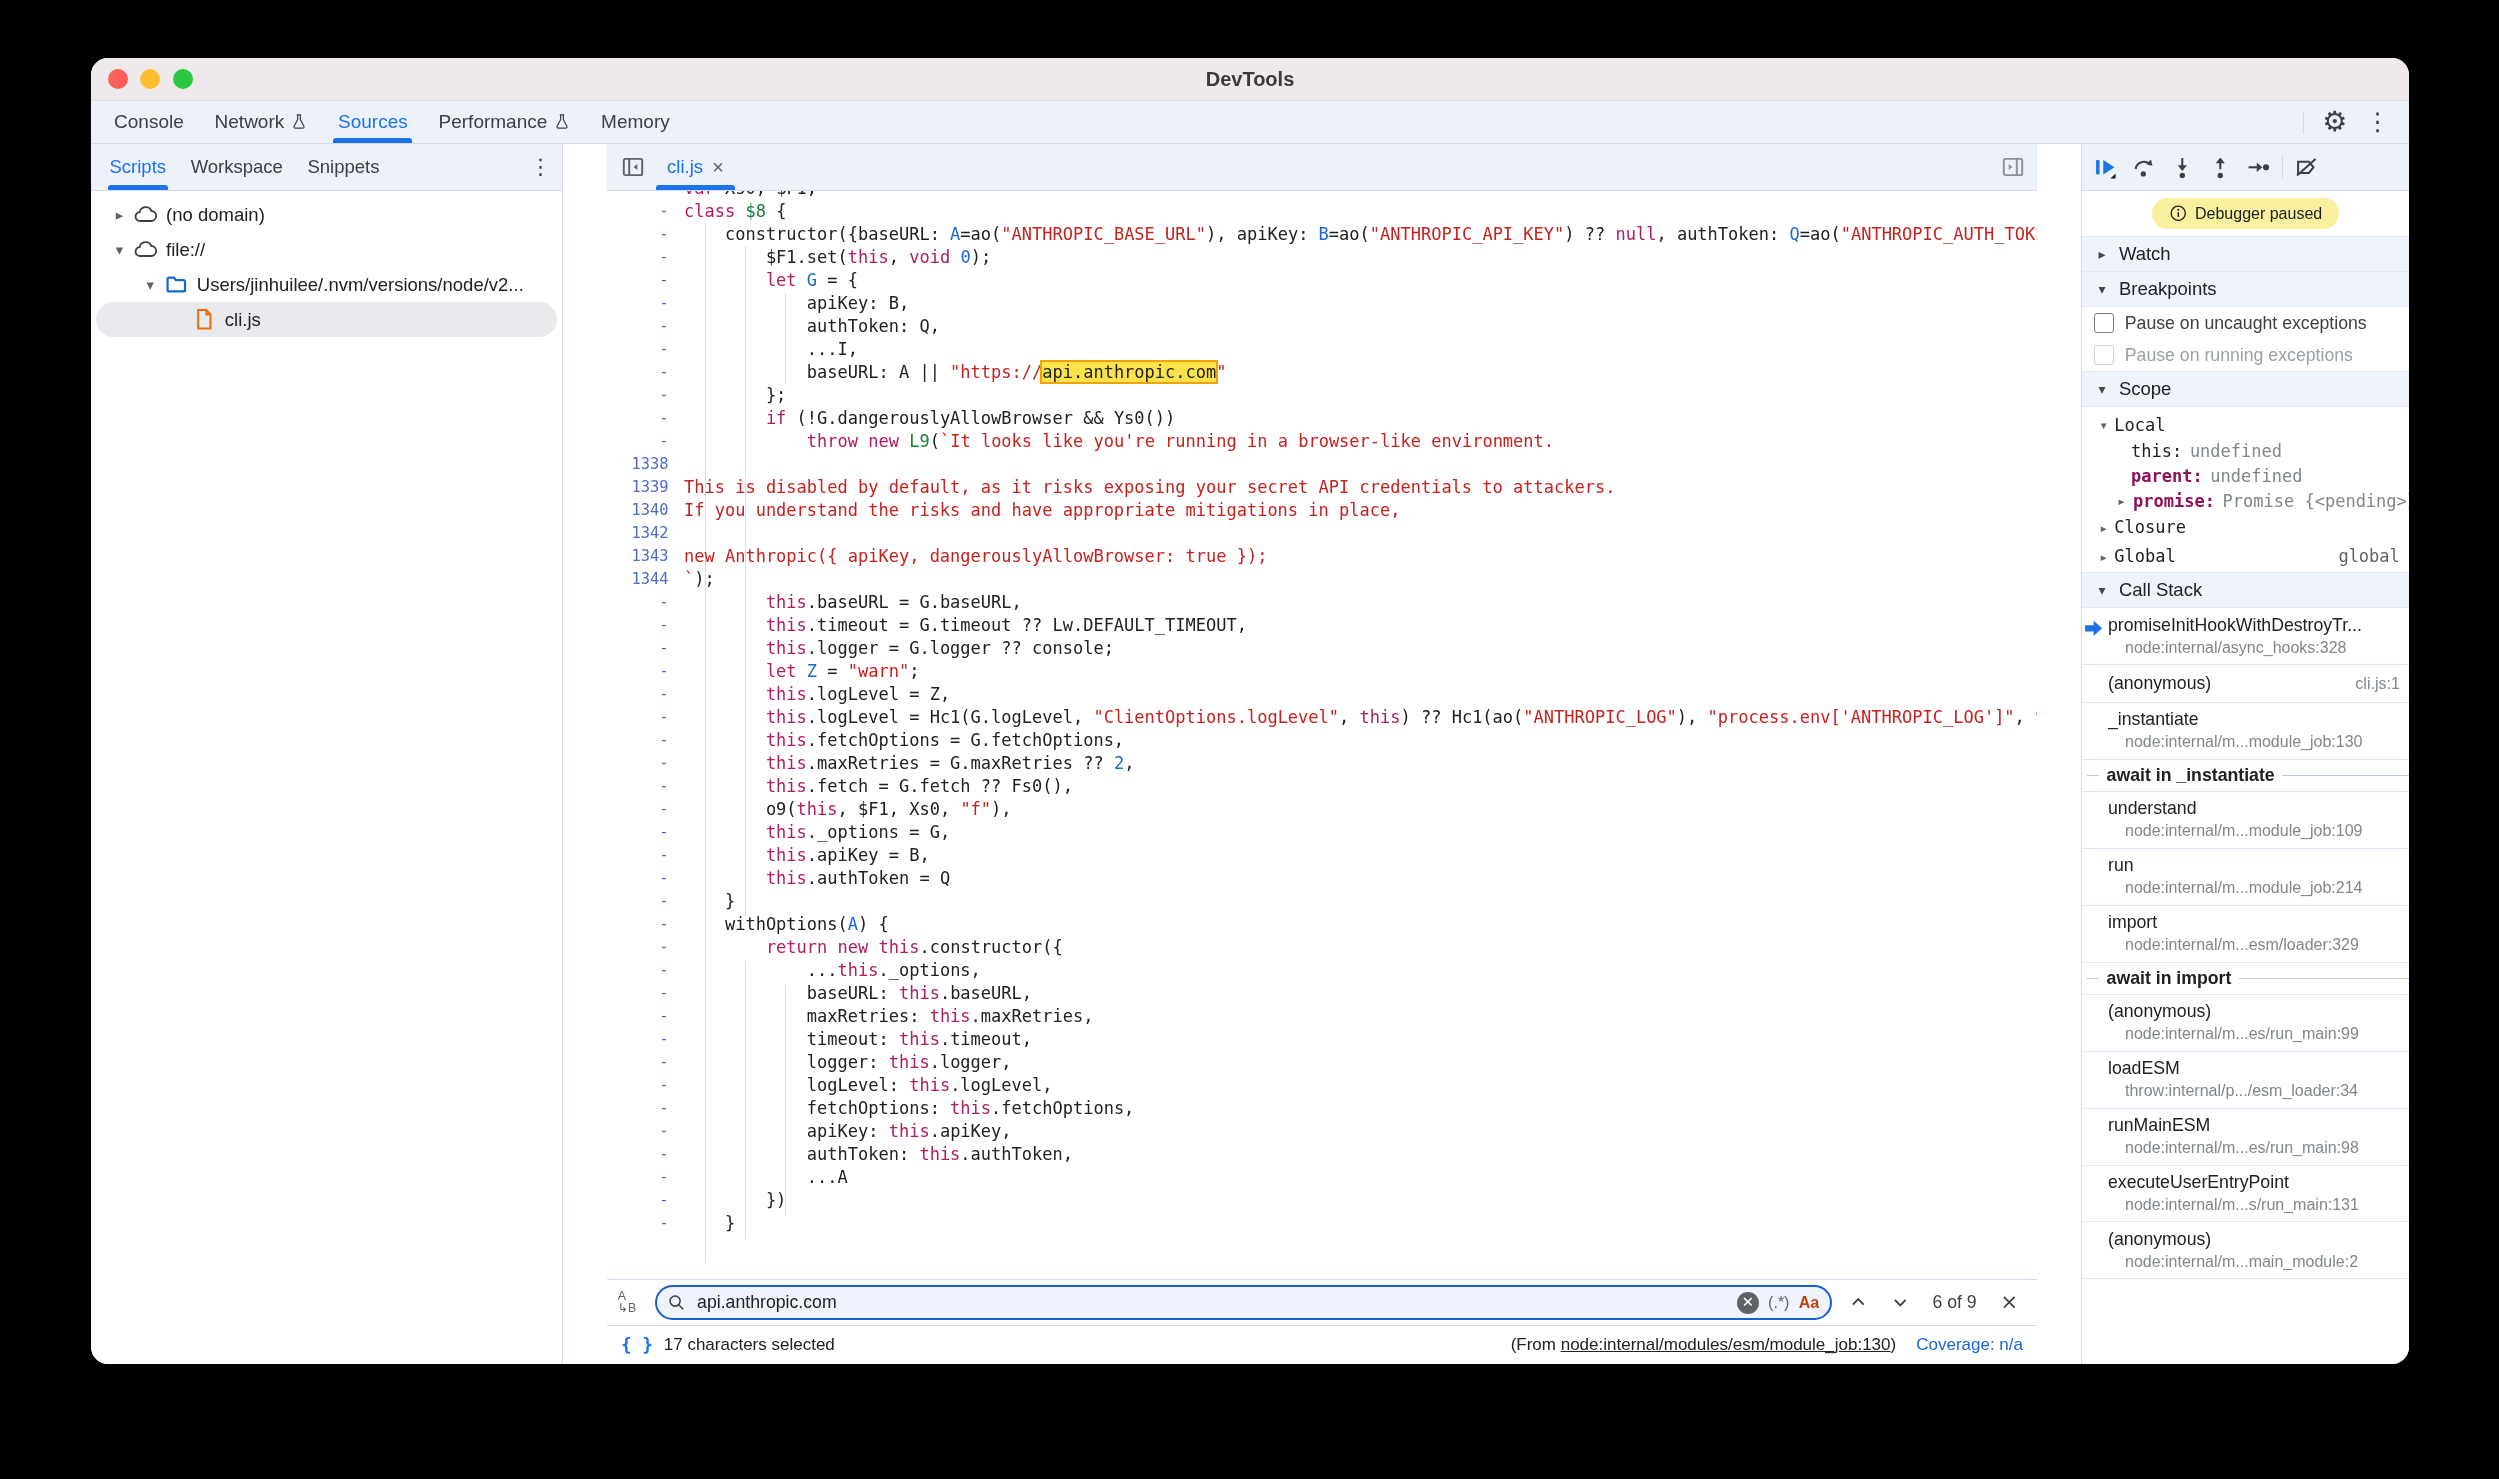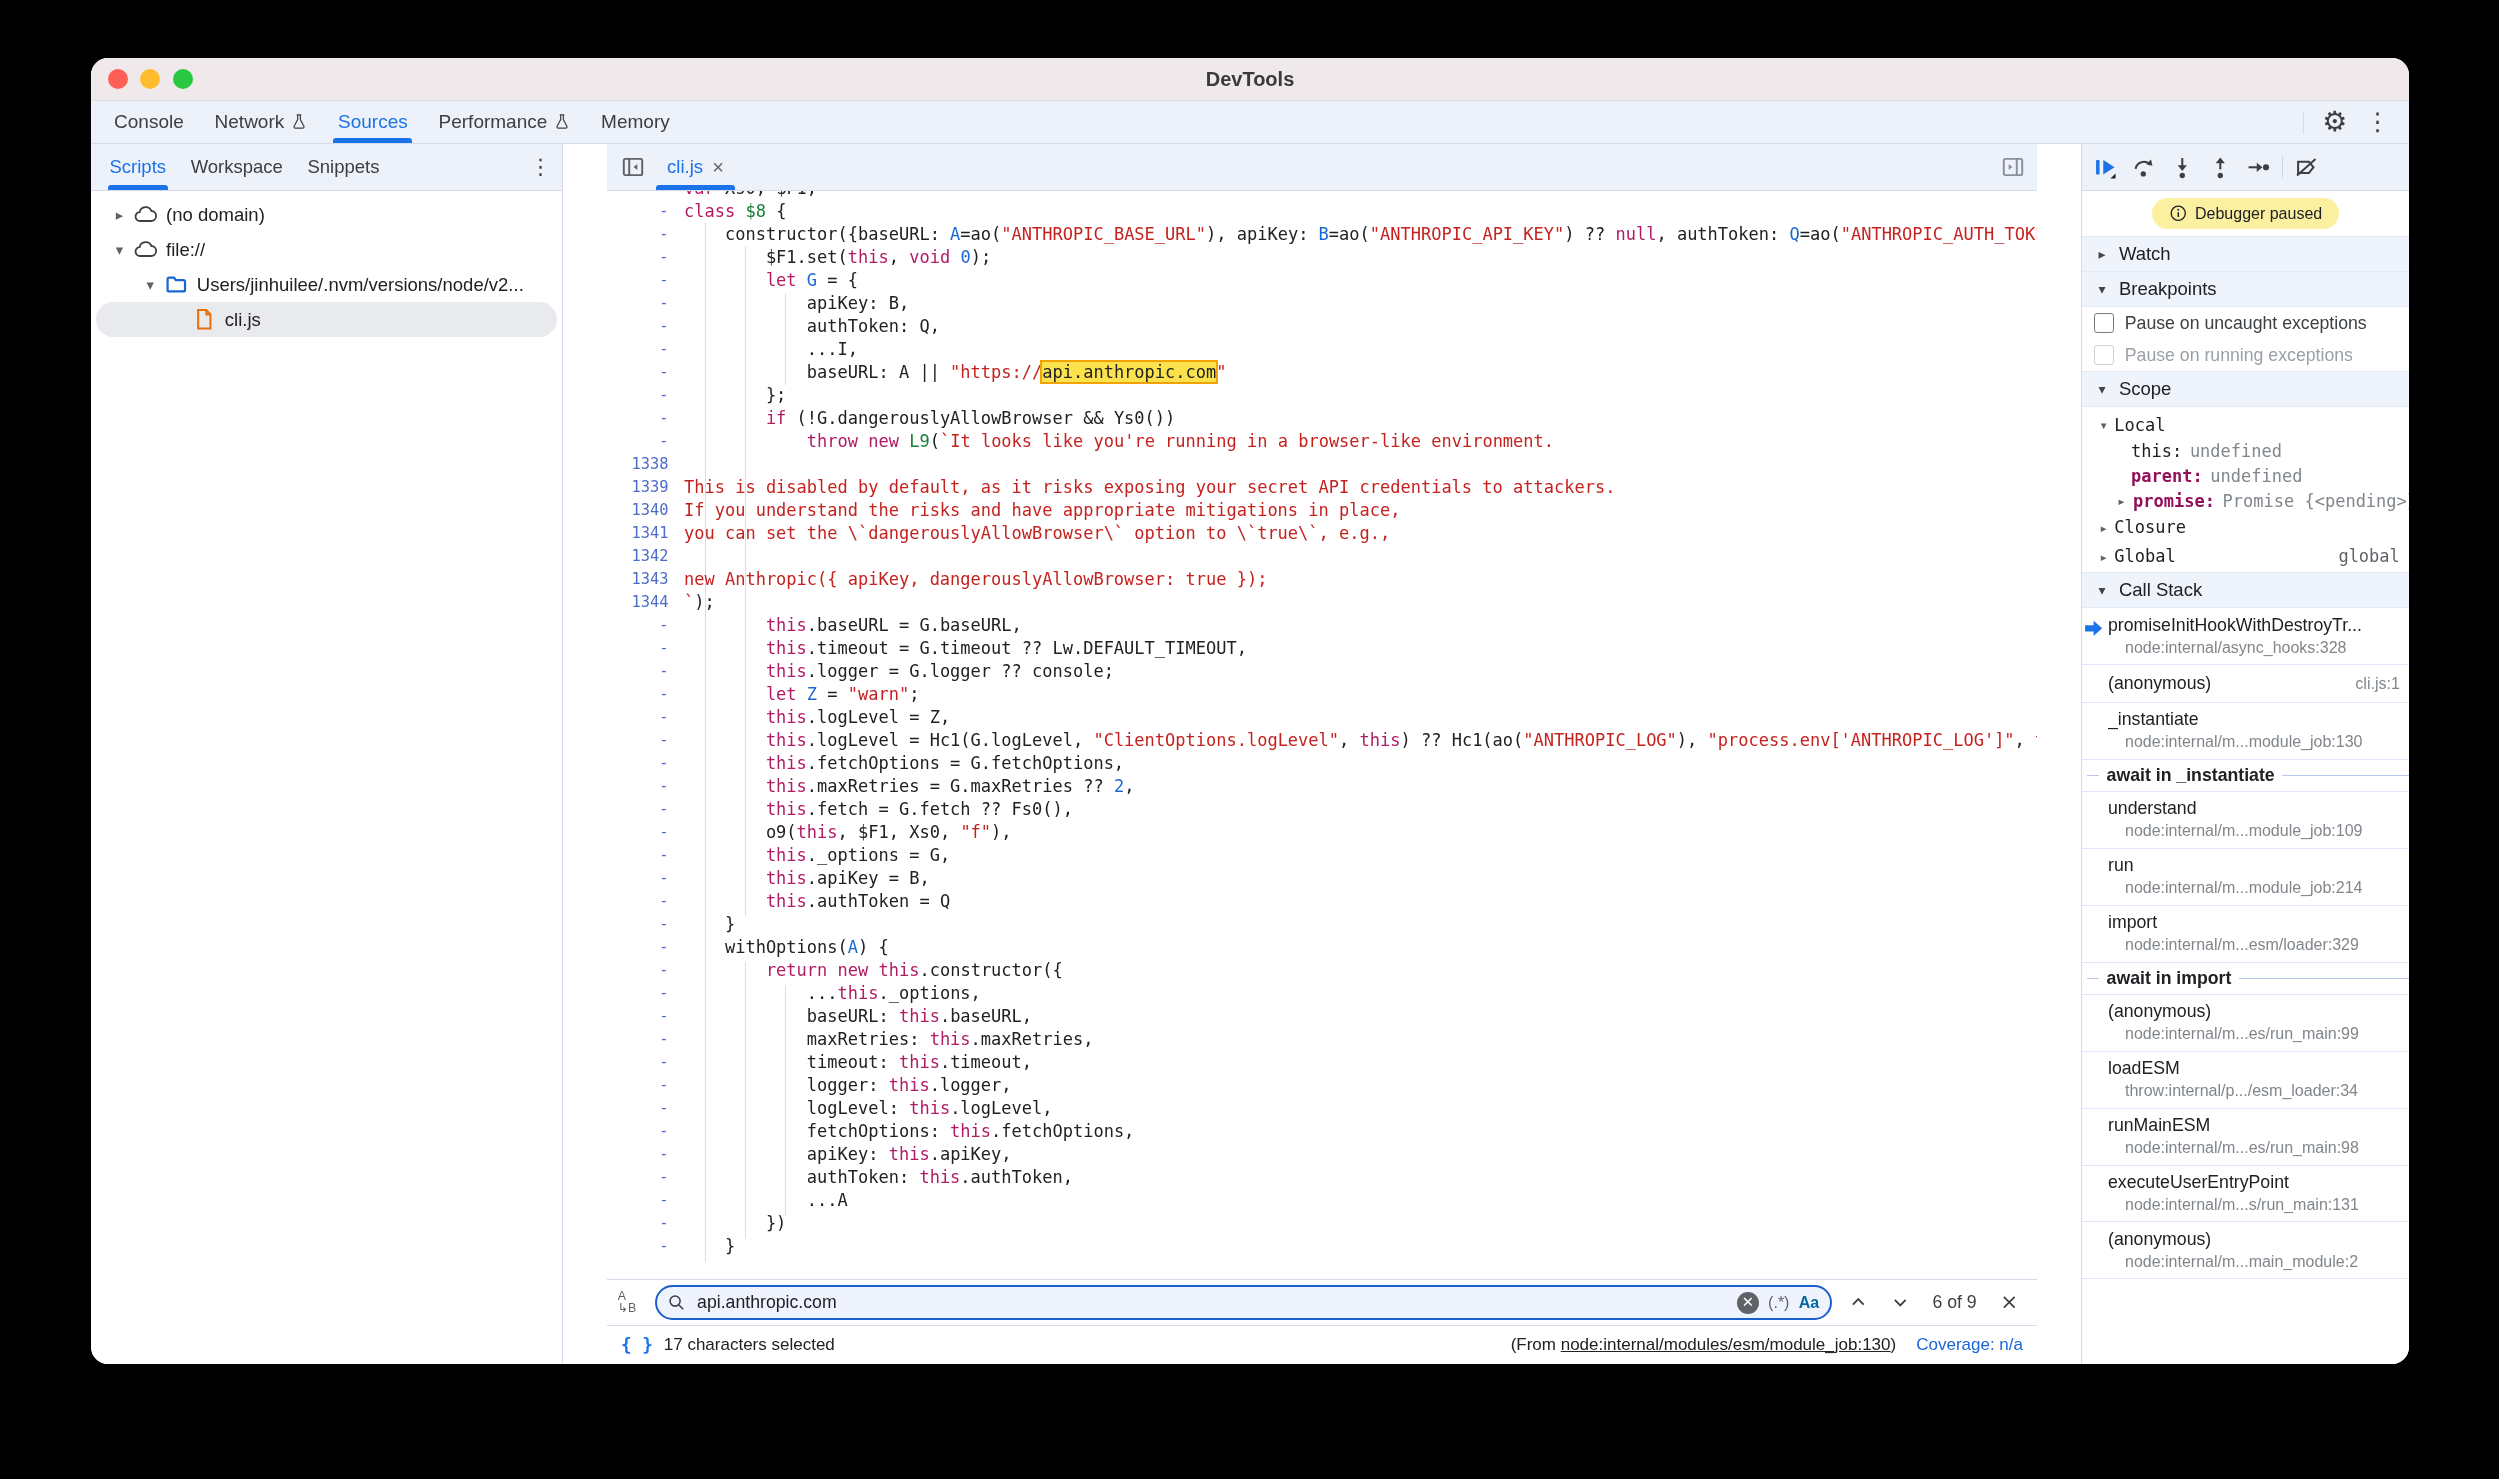--- a/index.html
+++ b/index.html
@@ -58,21 +58,21 @@
   .tk-h{background:#fce34e;outline:2.3px solid #f0a207;color:#202124;}
   .guide{position:absolute;border-left:1.5px solid #dadde4;width:0;}
   
   .search-bar{height:45px;flex:none;border-top:0.8px solid #d5dbe8;display:flex;align-items:center;padding:0 12.3px 0 7.7px;gap:10.8px;}
   .replace-toggle{width:26px;flex:none;font-size:12.3px;line-height:11.5px;color:#5f6368;text-align:left;padding-left:3.1px;}
   .search-pill{flex:1;height:31px;border:2.3px solid #1a5fce;border-radius:18.5px;background:#eef3fd;display:flex;align-items:center;padding:0 10.8px;gap:9.2px;min-width:0;}
   .search-pill svg.mag{width:18.5px;height:18.5px;flex:none;color:#3c4043;}
   .search-input{flex:1;border:none;background:transparent;outline:none;font-size:17.7px;color:#202124;font-family:"Liberation Sans",sans-serif;min-width:0;}
   .clear-btn{width:22px;height:22px;flex:none;border-radius:50%;background:#5f6368;color:#fff;display:flex;align-items:center;justify-content:center;font-size:14.6px;line-height:1;}
   .regex-label{color:#5f6368;font-size:16px;flex:none;}
-  .case-label{color:#0369a1;font-size:16px;font-weight:bold;flex:none;}
+  .case-label{color:#c2410c;font-size:16px;font-weight:bold;flex:none;}
   .nav-btn{width:31px;height:31px;display:flex;align-items:center;justify-content:center;color:#3c4043;}
   .nav-btn svg{width:18.5px;height:18.5px;}
   .result-count{font-size:17.7px;color:#3c4043;margin:0 6.2px;white-space:nowrap;}
   
   .status-bar{height:38px;flex:none;border-top:0.8px solid #d5dbe8;display:flex;align-items:center;padding:0 14px;font-size:17px;color:#202124;gap:10.8px;}
   .pp-icon{color:#1a73e8;font-family:"DejaVu Sans Mono",monospace;font-size:17.7px;font-weight:bold;}
   .sb-right{margin-left:auto;display:flex;align-items:center;gap:20px;white-space:nowrap;}
   .from-link{text-decoration:underline;}
   .coverage{color:#1a66d6;}
   
@@ -261,21 +261,20 @@
             <div class="cl"><span class="gut">-</span><code class="ct"><span class="tk-d">            apiKey: B,</span></code></div>
             <div class="cl"><span class="gut">-</span><code class="ct"><span class="tk-d">            authToken: Q,</span></code></div>
             <div class="cl"><span class="gut">-</span><code class="ct"><span class="tk-d">            ...I,</span></code></div>
             <div class="cl"><span class="gut">-</span><code class="ct"><span class="tk-d">            baseURL: A || </span><span class="tk-s">"https://</span><span class="tk-h">api.anthropic.com</span><span class="tk-s">"</span></code></div>
             <div class="cl"><span class="gut">-</span><code class="ct"><span class="tk-d">        };</span></code></div>
             <div class="cl"><span class="gut">-</span><code class="ct"><span class="tk-k">        if</span><span class="tk-d"> (!G.dangerouslyAllowBrowser &amp;&amp; Ys0())</span></code></div>
             <div class="cl"><span class="gut">-</span><code class="ct"><span class="tk-k">            throw</span><span class="tk-d"> </span><span class="tk-k">new</span><span class="tk-d"> </span><span class="tk-f">L9</span><span class="tk-d">(</span><span class="tk-r">`It looks like you're running in a browser-like environment.</span></code></div>
             <div class="cl"><span class="gut">1338</span><code class="ct"></code></div>
             <div class="cl"><span class="gut">1339</span><code class="ct"><span class="tk-r">This is disabled by default, as it risks exposing your secret API credentials to attackers.</span></code></div>
             <div class="cl"><span class="gut">1340</span><code class="ct"><span class="tk-r">If you understand the risks and have appropriate mitigations in place,</span></code></div>
-            <div class="cl"><span class="gut">1341</span><code class="ct"><span class="tk-r">you can set the \`dangerouslyAllowBrowser\` option to \`true\`, e.g.,</span></code></div>
             <div class="cl"><span class="gut">1342</span><code class="ct"></code></div>
             <div class="cl"><span class="gut">1343</span><code class="ct"><span class="tk-r">new Anthropic({ apiKey, dangerouslyAllowBrowser: true });</span></code></div>
             <div class="cl"><span class="gut">1344</span><code class="ct"><span class="tk-r">`</span><span class="tk-d">);</span></code></div>
             <div class="cl"><span class="gut">-</span><code class="ct"><span class="tk-k">        this</span><span class="tk-d">.baseURL = G.baseURL,</span></code></div>
             <div class="cl"><span class="gut">-</span><code class="ct"><span class="tk-k">        this</span><span class="tk-d">.timeout = G.timeout ?? Lw.DEFAULT_TIMEOUT,</span></code></div>
             <div class="cl"><span class="gut">-</span><code class="ct"><span class="tk-k">        this</span><span class="tk-d">.logger = G.logger ?? console;</span></code></div>
             <div class="cl"><span class="gut">-</span><code class="ct"><span class="tk-k">        let</span><span class="tk-d"> </span><span class="tk-n">Z</span><span class="tk-d"> = </span><span class="tk-s">"warn"</span><span class="tk-d">;</span></code></div>
             <div class="cl"><span class="gut">-</span><code class="ct"><span class="tk-k">        this</span><span class="tk-d">.logLevel = Z,</span></code></div>
             <div class="cl"><span class="gut">-</span><code class="ct"><span class="tk-k">        this</span><span class="tk-d">.logLevel = Hc1(G.logLevel, </span><span class="tk-s">"ClientOptions.logLevel"</span><span class="tk-d">, </span><span class="tk-k">this</span><span class="tk-d">) ?? Hc1(ao(</span><span class="tk-s">"ANTHROPIC_LOG"</span><span class="tk-d">), </span><span class="tk-s">"process.env['ANTHROPIC_LOG']"</span><span class="tk-d">, </span><span class="tk-k">this</span><span class="tk-d">) ?</span></code></div>
             <div class="cl"><span class="gut">-</span><code class="ct"><span class="tk-k">        this</span><span class="tk-d">.fetchOptions = G.fetchOptions,</span></code></div>

